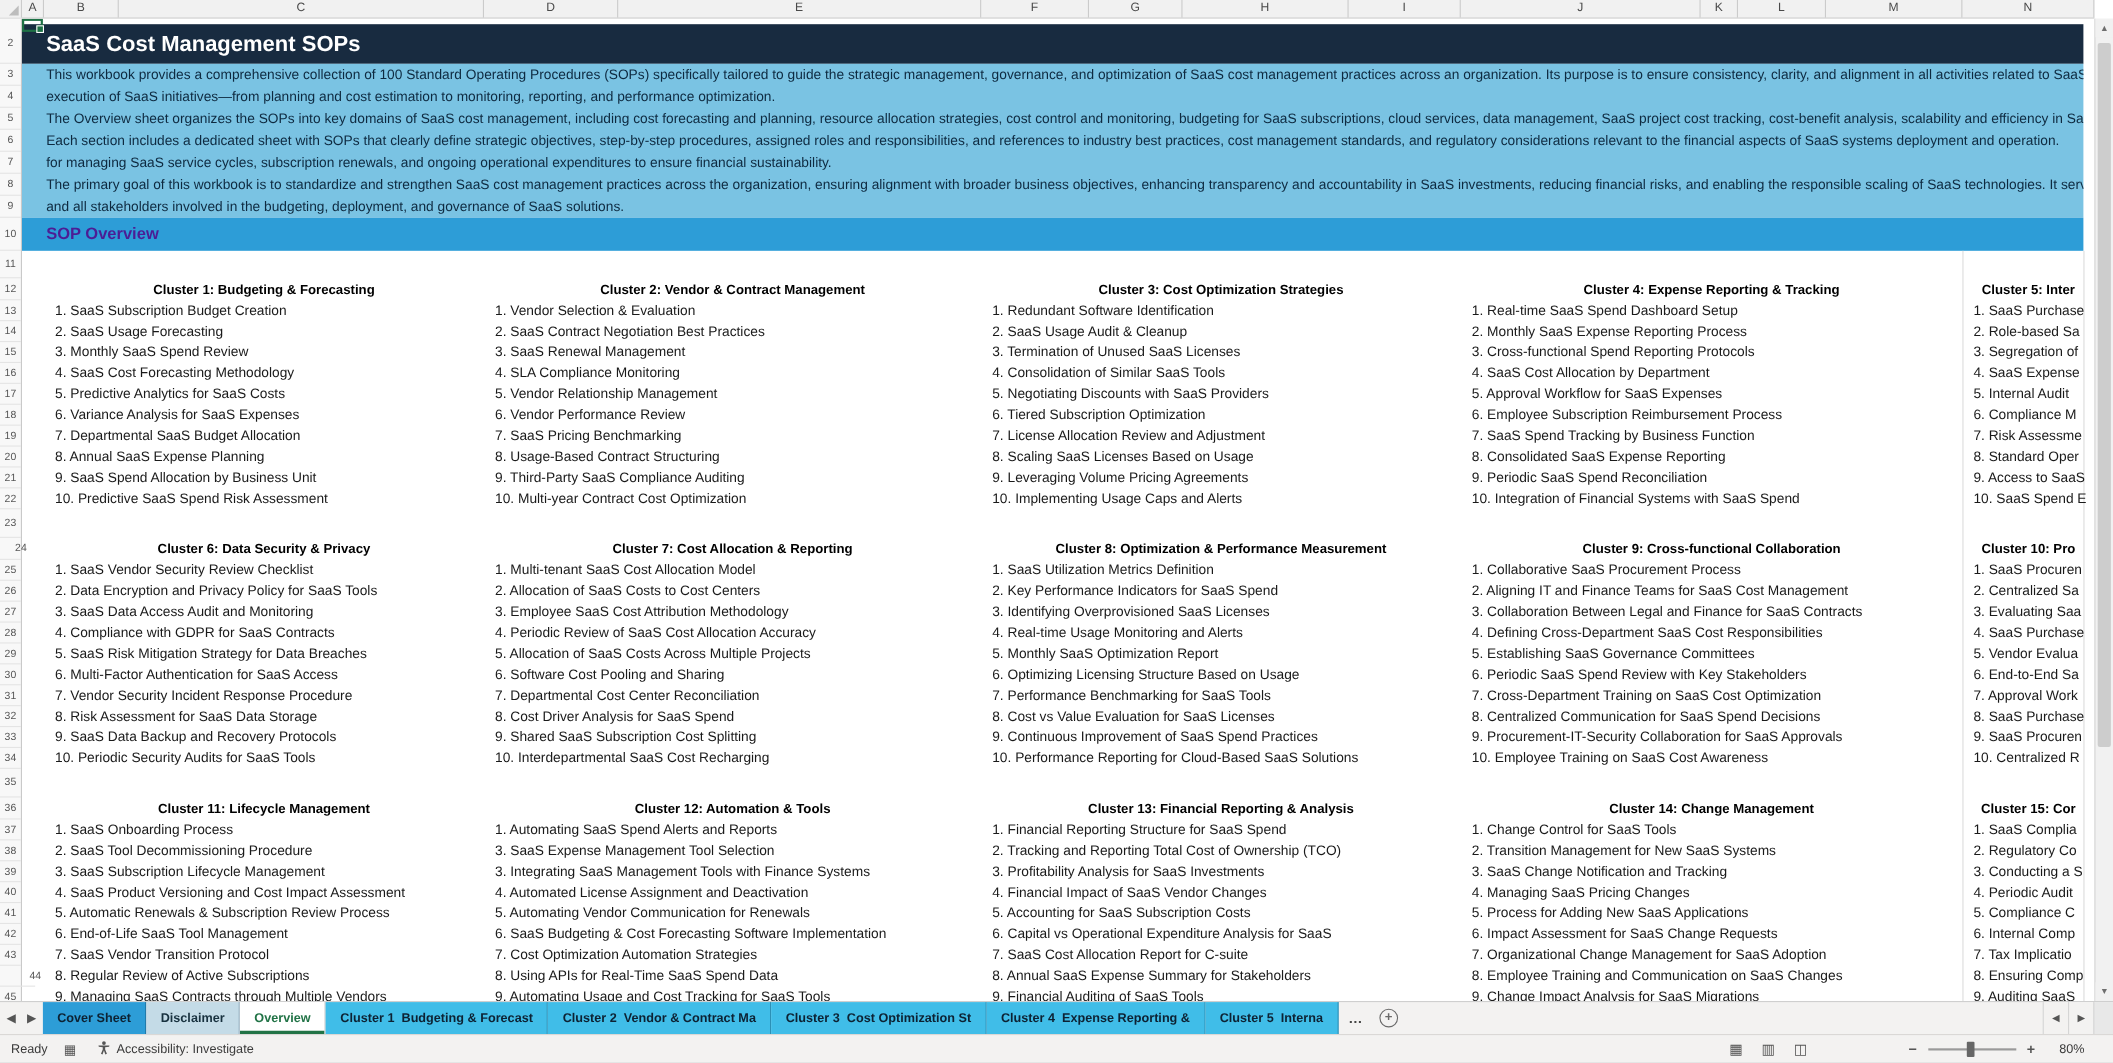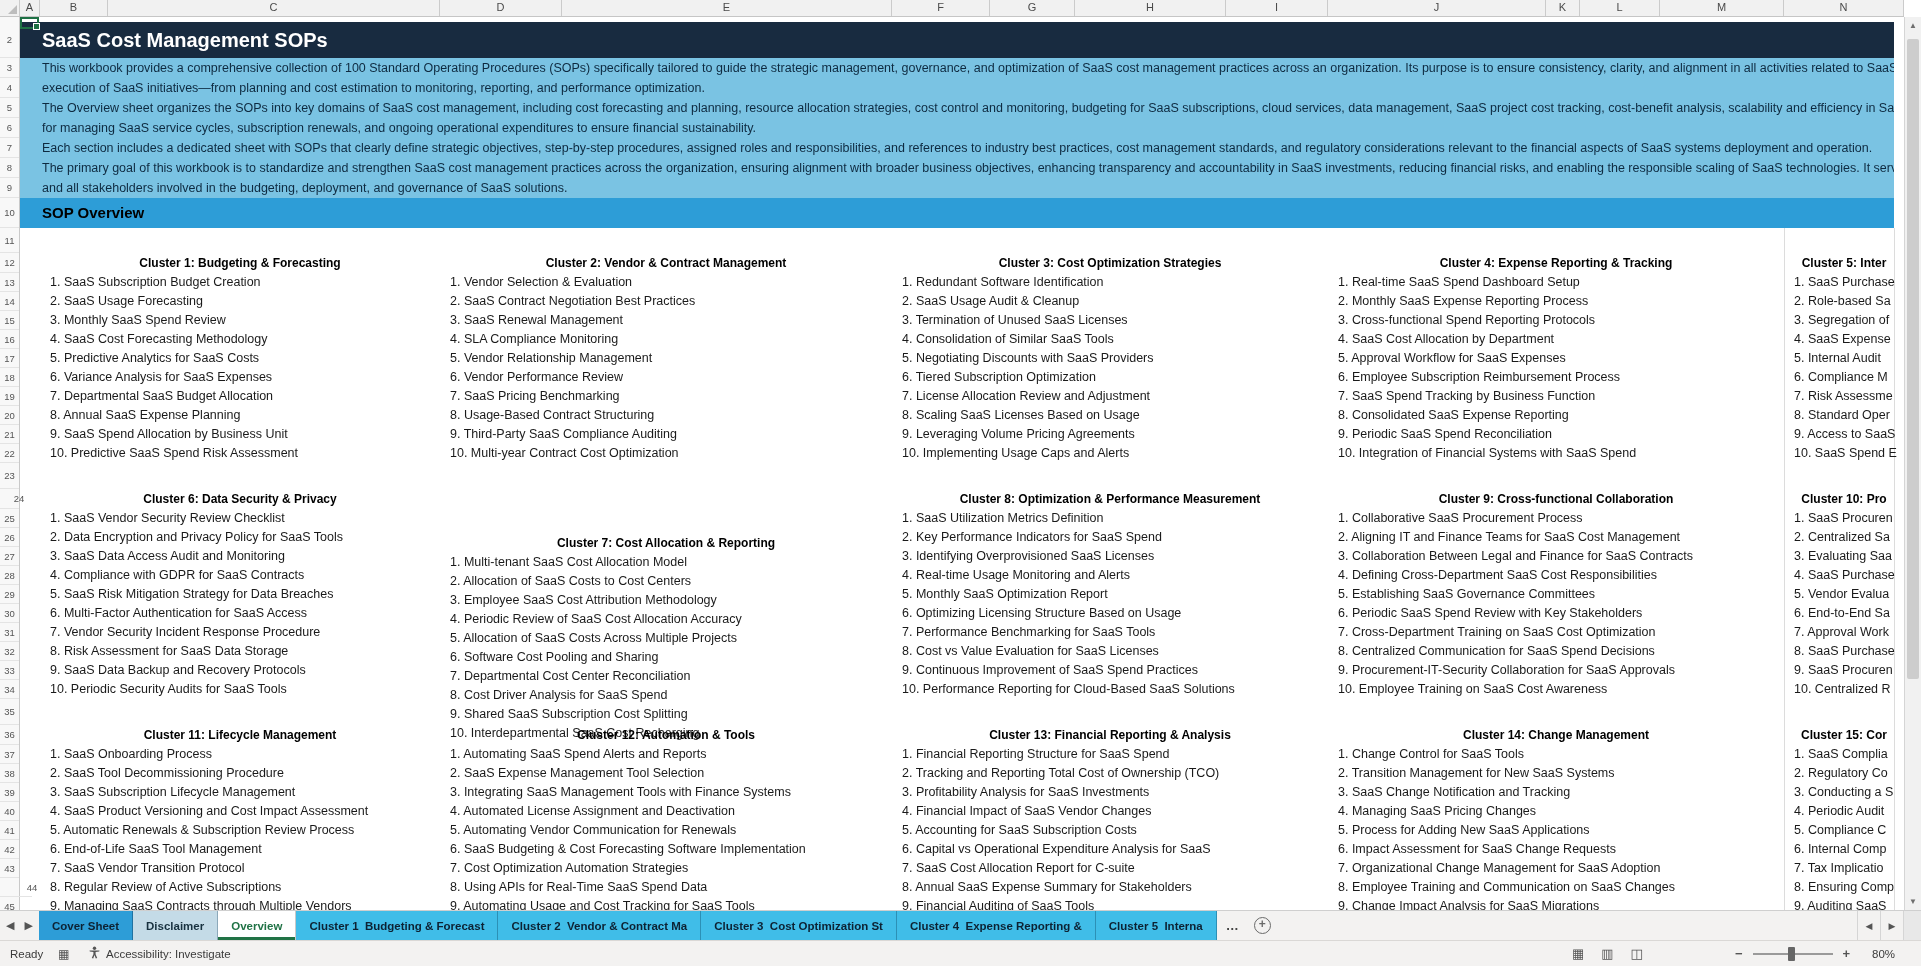--- a/index.html
+++ b/index.html
@@ -21,21 +21,21 @@
           border-right:1px solid #C9C9C9;box-sizing:border-box;}
   .rnum{position:absolute;left:0;width:19px;border-bottom:1px solid #E4E4E4;box-sizing:border-box;
         font-size:9.5px;color:#555;display:flex;align-items:center;justify-content:center;}
   .content{position:absolute;left:20px;top:0;width:1884px;height:893px;}
 
   .title-cell{position:absolute;left:0;top:5px;width:1874px;height:36px;background:#182B40;color:#FFFFFF;
         font-size:20px;font-weight:bold;line-height:36px;padding-left:22px;box-sizing:border-box;white-space:nowrap;overflow:hidden;}
   .desc{position:absolute;left:0;top:41px;width:1874px;height:140px;background:#7AC3E3;overflow:hidden;}
   .dline{height:20px;line-height:20px;font-size:12.5px;color:#0E2A40;padding-left:22px;
         white-space:nowrap;overflow:hidden;}
-  .sop{position:absolute;left:0;top:181px;width:1874px;height:30px;background:#2D9DD7;color:#000000;
+  .sop{position:absolute;left:0;top:181px;width:1874px;height:30px;background:#2D9DD7;color:#4c1d95;
         font-weight:bold;font-size:15px;line-height:30px;padding-left:22px;box-sizing:border-box;}
 
   .cluster{position:absolute;overflow:visible;}
   .ct{font-size:12px;font-weight:bold;color:#000;height:20px;line-height:20px;white-space:nowrap;text-align:center;}
   .ci{font-size:12.5px;color:#1a1a1a;height:19px;line-height:19px;padding-left:8px;white-space:nowrap;}
 
   .vline{position:absolute;width:1px;background:#DCDCDC;top:211px;height:682px;}
 
   .sel{position:absolute;left:0;top:0;width:15px;height:8px;border:2px solid #1E7145;z-index:6;}
   .sel .handle{position:absolute;right:-3px;bottom:-3px;width:5px;height:5px;background:#1E7145;border:1px solid #fff;}
@@ -154,22 +154,22 @@
         </div>
 
       <div class="title-cell">
         <span>SaaS Cost Management SOPs</span>
       </div>
 
       <div class="desc" id="desc">
           <div class="dline">This workbook provides a comprehensive collection of 100 Standard Operating Procedures (SOPs) specifically tailored to guide the strategic management, governance, and optimization of SaaS cost management practices across an organization. Its purpose is to ensure consistency, clarity, and alignment in all activities related to SaaS budgeting, resource allocati</div>
           <div class="dline">execution of SaaS initiatives—from planning and cost estimation to monitoring, reporting, and performance optimization.</div>
           <div class="dline">The Overview sheet organizes the SOPs into key domains of SaaS cost management, including cost forecasting and planning, resource allocation strategies, cost control and monitoring, budgeting for SaaS subscriptions, cloud services, data management, SaaS project cost tracking, cost-benefit analysis, scalability and efficiency in SaaS systems, vendor and third-</div>
+          <div class="dline">Each section includes a dedicated sheet with SOPs that clearly define strategic objectives, step-by-step procedures, assigned roles and responsibilities, and references to industry best practices, cost management standards, and regulatory considerations relevant to the financial aspects of SaaS systems deployment and operation.</div>
           <div class="dline">for managing SaaS service cycles, subscription renewals, and ongoing operational expenditures to ensure financial sustainability.</div>
-          <div class="dline">Each section includes a dedicated sheet with SOPs that clearly define strategic objectives, step-by-step procedures, assigned roles and responsibilities, and references to industry best practices, cost management standards, and regulatory considerations relevant to the financial aspects of SaaS systems deployment and operation.</div>
           <div class="dline">The primary goal of this workbook is to standardize and strengthen SaaS cost management practices across the organization, ensuring alignment with broader business objectives, enhancing transparency and accountability in SaaS investments, reducing financial risks, and enabling the responsible scaling of SaaS technologies. It serves as a valuable resource for</div>
           <div class="dline">and all stakeholders involved in the budgeting, deployment, and governance of SaaS solutions.</div>
         </div>
 
       <div class="sop">
         <span>SOP Overview</span>
       </div>
 
       <div class="vline" style="left:1764px"></div>
       <div class="vline" style="left:1874px"></div>
@@ -246,21 +246,21 @@
             <div class="ci">2. Data Encryption and Privacy Policy for SaaS Tools</div>
             <div class="ci">3. SaaS Data Access Audit and Monitoring</div>
             <div class="ci">4. Compliance with GDPR for SaaS Contracts</div>
             <div class="ci">5. SaaS Risk Mitigation Strategy for Data Breaches</div>
             <div class="ci">6. Multi-Factor Authentication for SaaS Access</div>
             <div class="ci">7. Vendor Security Incident Response Procedure</div>
             <div class="ci">8. Risk Assessment for SaaS Data Storage</div>
             <div class="ci">9. SaaS Data Backup and Recovery Protocols</div>
             <div class="ci">10. Periodic Security Audits for SaaS Tools</div>
           </div>
-          <div class="cluster" style="left: 422px; top: 472px; width: 448px; margin-top: 44px;">
+          <div class="cluster" style="left: 422px; top: 472px; width: 448px;">
             <div class="ct">Cluster 7: Cost Allocation &amp; Reporting</div>
             <div class="ci">1. Multi-tenant SaaS Cost Allocation Model</div>
             <div class="ci">2. Allocation of SaaS Costs to Cost Centers</div>
             <div class="ci">3. Employee SaaS Cost Attribution Methodology</div>
             <div class="ci">4. Periodic Review of SaaS Cost Allocation Accuracy</div>
             <div class="ci">5. Allocation of SaaS Costs Across Multiple Projects</div>
             <div class="ci">6. Software Cost Pooling and Sharing</div>
             <div class="ci">7. Departmental Cost Center Reconciliation</div>
             <div class="ci">8. Cost Driver Analysis for SaaS Spend</div>
             <div class="ci">9. Shared SaaS Subscription Cost Splitting</div>
@@ -313,21 +313,21 @@
             <div class="ci">4. SaaS Product Versioning and Cost Impact Assessment</div>
             <div class="ci">5. Automatic Renewals &amp; Subscription Review Process</div>
             <div class="ci">6. End-of-Life SaaS Tool Management</div>
             <div class="ci">7. SaaS Vendor Transition Protocol</div>
             <div class="ci">8. Regular Review of Active Subscriptions</div>
             <div class="ci">9. Managing SaaS Contracts through Multiple Vendors</div>
           </div>
           <div class="cluster" style="left: 422px; top: 708px; width: 448px;">
             <div class="ct">Cluster 12: Automation &amp; Tools</div>
             <div class="ci">1. Automating SaaS Spend Alerts and Reports</div>
-            <div class="ci">2. SaaS Expense Management Tool Selection</div>
+            <div class="ci">3. SaaS Expense Management Tool Selection</div>
             <div class="ci">3. Integrating SaaS Management Tools with Finance Systems</div>
             <div class="ci">4. Automated License Assignment and Deactivation</div>
             <div class="ci">5. Automating Vendor Communication for Renewals</div>
             <div class="ci">6. SaaS Budgeting &amp; Cost Forecasting Software Implementation</div>
             <div class="ci">7. Cost Optimization Automation Strategies</div>
             <div class="ci">8. Using APIs for Real-Time SaaS Spend Data</div>
             <div class="ci">9. Automating Usage and Cost Tracking for SaaS Tools</div>
           </div>
           <div class="cluster" style="left: 874px; top: 708px; width: 432px;">
             <div class="ct">Cluster 13: Financial Reporting &amp; Analysis</div>

